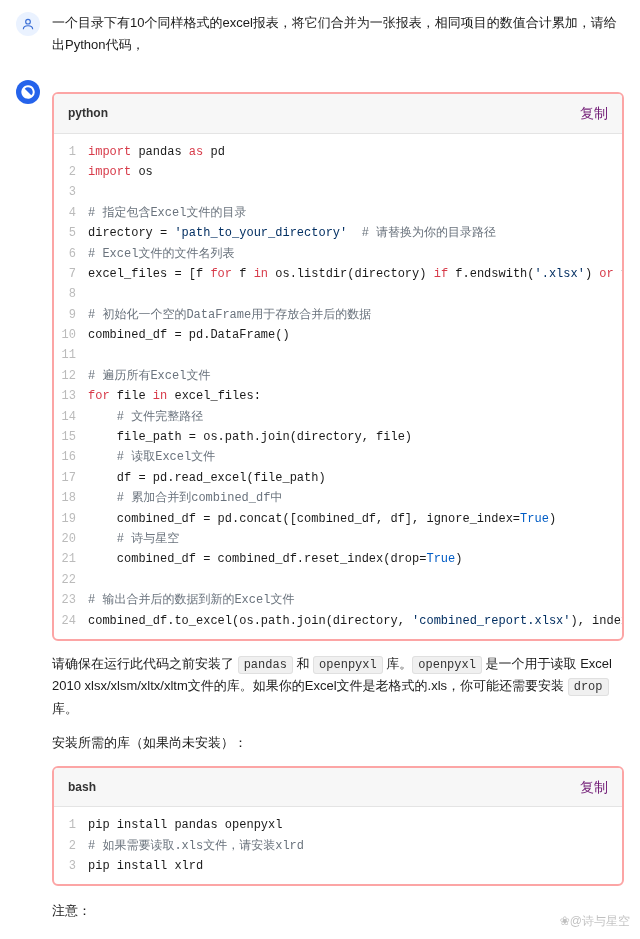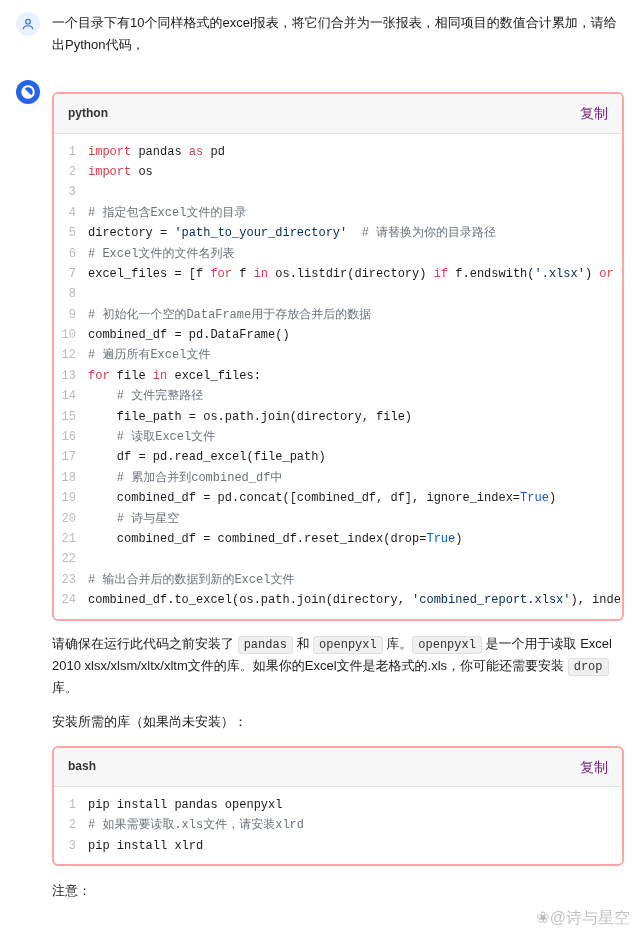--- a/index.html
+++ b/index.html
@@ -100,21 +100,21 @@
 .tok-kw { color: #d73a49; }
 .tok-str { color: #032f62; }
 .tok-com { color: #6a737d; }
 .tok-bool { color: #005cc5; }
 .para { margin: 12px 0; }
 .notes-title { margin-top: 14px; margin-bottom: 8px; }
 .watermark {
   position: fixed;
   bottom: 8px;
   right: 10px;
-  font-size: 16px;
+  font-size: 12px;
   color: rgba(0,0,0,0.25);
   margin-top: 28px;
 }
 </style>
 </head>
 <body>
 
 <div class="message">
   <div class="avatar avatar-user">
     <svg viewBox="0 0 24 24" width="14" height="14" fill="none" stroke="#3b6fd6" stroke-width="2">
@@ -145,20 +145,21 @@
           <div class="code-line"><span class="line-num">1</span><span class="line-content"><span class="tok-kw">import</span><span> pandas </span><span class="tok-kw">as</span><span> pd</span></span></div>
           <div class="code-line"><span class="line-num">2</span><span class="line-content"><span class="tok-kw">import</span><span> os</span></span></div>
           <div class="code-line"><span class="line-num">3</span><span class="line-content"></span></div>
           <div class="code-line"><span class="line-num">4</span><span class="line-content"><span class="tok-com"># 指定包含Excel文件的目录</span></span></div>
           <div class="code-line"><span class="line-num">5</span><span class="line-content"><span>directory = </span><span class="tok-str">'path_to_your_directory'</span><span>  </span><span class="tok-com"># 请替换为你的目录路径</span></span></div>
           <div class="code-line"><span class="line-num">6</span><span class="line-content"><span class="tok-com"># Excel文件的文件名列表</span></span></div>
           <div class="code-line"><span class="line-num">7</span><span class="line-content"><span>excel_files = [f </span><span class="tok-kw">for</span><span> f </span><span class="tok-kw">in</span><span> os.listdir(directory) </span><span class="tok-kw">if</span><span> f.endswith(</span><span class="tok-str">'.xlsx'</span><span>) </span><span class="tok-kw">or</span><span> f.endswith(</span></span></div>
           <div class="code-line"><span class="line-num">8</span><span class="line-content"></span></div>
           <div class="code-line"><span class="line-num">9</span><span class="line-content"><span class="tok-com"># 初始化一个空的DataFrame用于存放合并后的数据</span></span></div>
           <div class="code-line"><span class="line-num">10</span><span class="line-content"><span>combined_df = pd.DataFrame()</span></span></div>
+          <div class="code-line"><span class="line-num">11</span><span class="line-content"></span></div>
           <div class="code-line"><span class="line-num">12</span><span class="line-content"><span class="tok-com"># 遍历所有Excel文件</span></span></div>
           <div class="code-line"><span class="line-num">13</span><span class="line-content"><span class="tok-kw">for</span><span> file </span><span class="tok-kw">in</span><span> excel_files:</span></span></div>
           <div class="code-line"><span class="line-num">14</span><span class="line-content"><span>    </span><span class="tok-com"># 文件完整路径</span></span></div>
           <div class="code-line"><span class="line-num">15</span><span class="line-content"><span>    file_path = os.path.join(directory, file)</span></span></div>
           <div class="code-line"><span class="line-num">16</span><span class="line-content"><span>    </span><span class="tok-com"># 读取Excel文件</span></span></div>
           <div class="code-line"><span class="line-num">17</span><span class="line-content"><span>    df = pd.read_excel(file_path)</span></span></div>
           <div class="code-line"><span class="line-num">18</span><span class="line-content"><span>    </span><span class="tok-com"># 累加合并到combined_df中</span></span></div>
           <div class="code-line"><span class="line-num">19</span><span class="line-content"><span>    combined_df = pd.concat([combined_df, df], ignore_index=</span><span class="tok-bool">True</span><span>)</span></span></div>
           <div class="code-line"><span class="line-num">20</span><span class="line-content"><span>    </span><span class="tok-com"># 诗与星空</span></span></div>
           <div class="code-line"><span class="line-num">21</span><span class="line-content"><span>    combined_df = combined_df.reset_index(drop=</span><span class="tok-bool">True</span><span>)</span></span></div>

